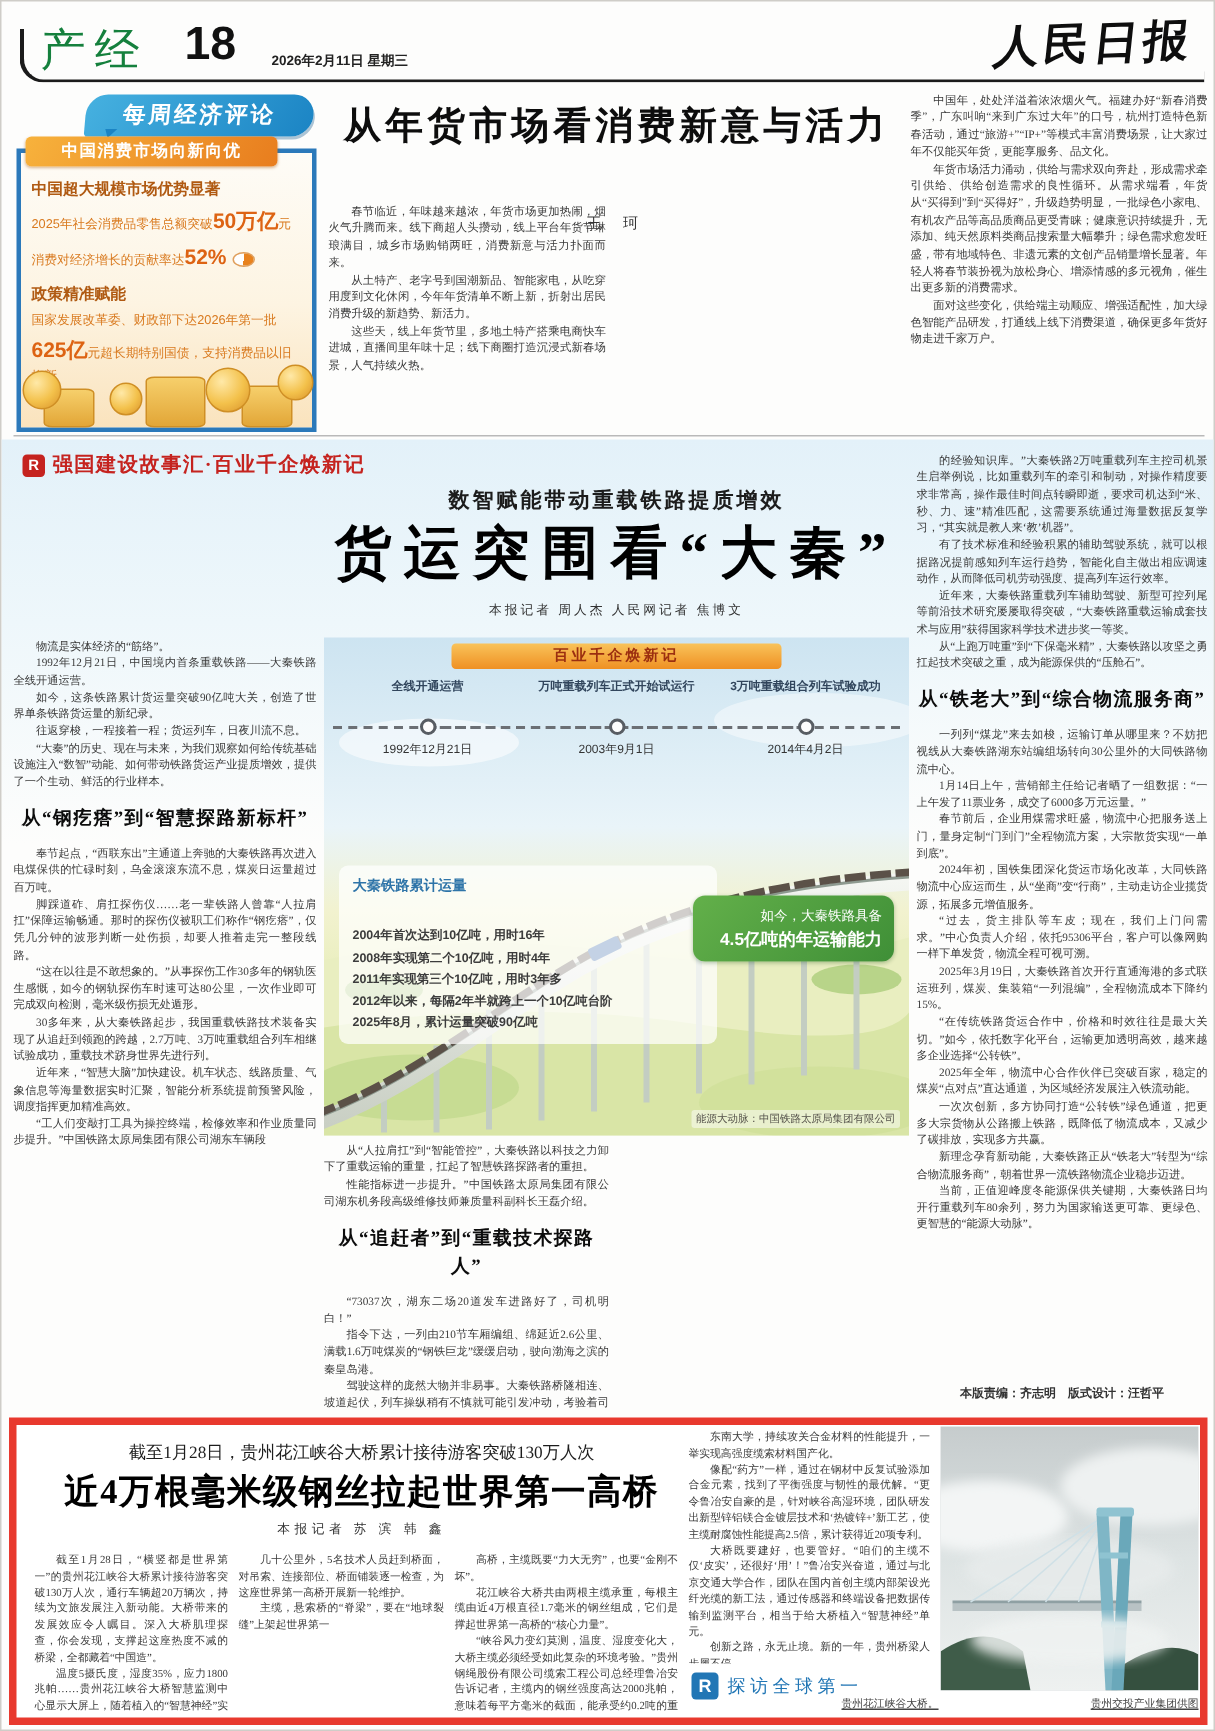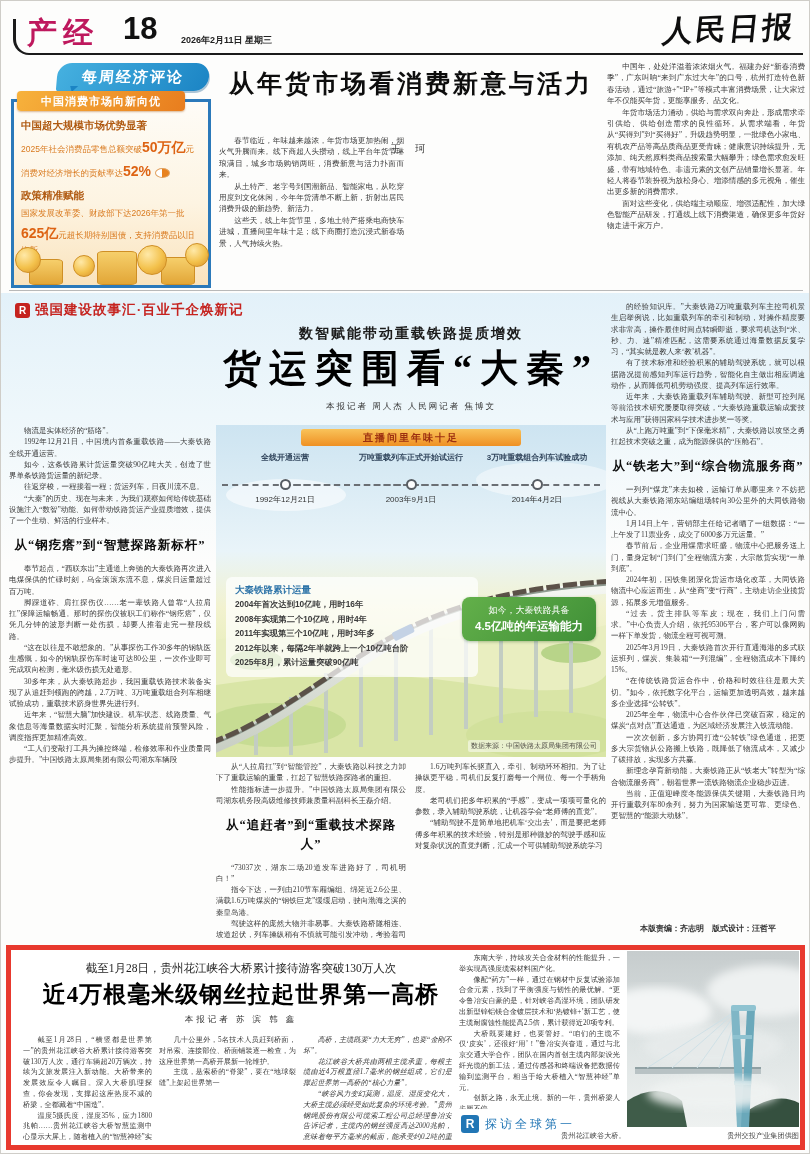--- a/index.html
+++ b/index.html
@@ -3,21 +3,21 @@
 <meta charset="utf-8">
 <style>
   * { margin:0; padding:0; box-sizing:border-box; }
   html,body { background:#e9e7e2; }
   body { font-family:"Liberation Serif","DejaVu Serif",serif; color:#222; }
   .page { position:relative; width:810px; height:1154px; background:#fdfdfc; margin:0 auto; overflow:hidden; border:1px solid #cfcdc8; }
 
   
   .head-rule { position:absolute; left:12px; right:6px; top:18px; height:36px;
     border-left:3px solid #1b1b1b; border-bottom:2px solid #1b1b1b; border-bottom-left-radius:16px; }
-  .sec-title { position:absolute; left:26px; top:12px; font-size:30px; font-weight:700; letter-spacing:6px; color:#be185d; }
+  .sec-title { position:absolute; left:26px; top:12px; font-size:30px; font-weight:400; letter-spacing:6px; color:#15803d; }
   .page-num { position:absolute; left:122px; top:10px; font-size:31px; font-weight:700; font-family:"Liberation Sans",sans-serif; color:#111; }
   .date-line { position:absolute; left:180px; top:33px; font-size:9px; font-weight:700; color:#222; font-family:"Liberation Sans",sans-serif; }
   .masthead { position:absolute; right:14px; top:8px; font-size:30px; font-weight:900; color:#0e0e0e;
     transform:skewX(-8deg) rotate(-2deg); letter-spacing:3px; }
 
   
   .wk-badge { position:absolute; left:56px; top:62px; width:152px; height:28px; z-index:5;
     background:linear-gradient(120deg,#46b1e0,#1b84c4); border-radius:16px 16px 16px 3px;
     color:#fff; font-weight:700; font-size:15px; letter-spacing:2px; text-align:center; line-height:28px;
     transform:skewX(-5deg); box-shadow:1px 2px 0 rgba(20,90,140,.35); font-family:"Liberation Sans",sans-serif;}
@@ -77,46 +77,46 @@
   .tl-row { position:absolute; left:6px; top:28px; width:378px; display:flex; }
   .tl-item { flex:1; position:relative; text-align:center; font-family:"Liberation Sans",sans-serif; }
   .tl-label { height:26px; font-size:8px; font-weight:700; color:#31455c; line-height:1.25; padding:0 4px;}
   .tl-dash { position:absolute; left:-50%; right:-50%; top:31px; border-top:2px dashed #6b6f74; }
   .tl-item:first-child .tl-dash { left:0; } .tl-item:last-child .tl-dash { right:0; }
   .tl-circle { position:relative; z-index:2; width:11px; height:11px; margin:0 auto; background:#fdfdfd;
     border:2.5px solid #585d63; border-radius:50%; }
   .tl-date { margin-top:4px; font-size:8px; color:#333; }
   .stats { position:absolute; left:10px; top:152px; width:252px; padding:7px 9px;
     background:rgba(255,255,255,.72); border-radius:6px; font-family:"Liberation Sans",sans-serif;}
-  .stats-title { font-size:9.5px; font-weight:700; color:#2e74a8; margin-bottom:0;font-family:Liberation Serif, serif; }
+  .stats-title { font-size:9.5px; font-weight:700; color:#2e74a8; margin-bottom:19px;font-family:Liberation Serif, serif; }
   .stat-line { font-size:8.3px; color:#3c3c3c; line-height:1.75; font-weight:700; }
   .bubble { position:absolute; right:10px; top:172px; width:134px; padding:7px 8px;
-    background:linear-gradient(135deg,#63b04a,#3f8f37); border-radius:8px; color:#fff; text-align:center;
+    background:linear-gradient(135deg,#63b04a,#3f8f37); border-radius:8px; color:#fff; text-align:right;
     font-family:"Liberation Sans",sans-serif; box-shadow:0 1px 3px rgba(0,60,0,.3);}
   .bubble-l1 { font-size:9px; } .bubble-l2 { font-size:11.5px; font-weight:700; margin-top:2px;}
   .rail-credit { position:absolute; right:6px; bottom:5px; font-size:7px; color:#55524a;
     background:rgba(255,255,255,.5); padding:1px 3px; border-radius:2px;}
 
   
   .bot-box { position:absolute; left:5px; top:944px; width:799px; height:205px; border:5px solid #e8392e; background:#fff; }
   .bot-kicker { position:absolute; left:28px; top:960px; width:424px; text-align:center; font-size:11.5px; color:#1d1d1d; }
   .bot-headline { position:absolute; left:20px; top:978px; width:440px; text-align:center;
     font-size:23px; font-weight:700; letter-spacing:1px; color:#000; }
   .bot-byline { position:absolute; left:20px; top:1013px; width:440px; text-align:center; font-size:8.5px; color:#333; letter-spacing:3px;}
   .bot-c1 { left:22px;  top:1034px; width:129px; height:108px; font-size:7.2px; }
   .bot-c2 { left:158px; top:1034px; width:137px; height:108px; font-size:7.2px; }
-  .bot-c3 { left:302px; top:1034px; width:149px; height:108px; font-size:7.2px;font-style:italic; }
+  .bot-c3 { left:302px; top:1034px; width:149px; height:108px; font-size:7.2px; }
   .bot-c4 { left:458px; top:952px;  width:161px; height:156px; font-size:7.2px; }
   .bot-badge { position:absolute; left:460px; top:1114px; display:flex; align-items:center; gap:6px; }
   .r-icon-blue { width:18px; height:18px; background:#2176b5; color:#fff; font-weight:700; font-size:12px;
     border-radius:3px; text-align:center; line-height:18px; font-family:"Liberation Sans",sans-serif;}
   .bot-badge-text { font-size:12px; font-weight:400; color:#2176b5; letter-spacing:3px;text-align:center; }
   .bridge { position:absolute; left:626px; top:950px; width:172px; height:176px; overflow:hidden; background:#d7dcdd; }
   .bot-caption { position:absolute; left:560px; top:1130px; width:238px; display:flex; justify-content:space-between;
-    font-size:7.2px; color:#444; }
+    font-size:7.2px; color:#444;text-decoration:underline; }
 </style>
 </head>
 <body>
 
 <div class="page">
 
   <div class="head-rule"></div>
   <div class="sec-title">产经</div>
   <div class="page-num">18</div>
   <div class="date-line">2026年2月11日  星期三</div>
@@ -211,21 +211,21 @@
         <line x1="250" y1="190" x2="250" y2="304"></line>
           <line x1="285" y1="182" x2="285" y2="298"></line>
         <line x1="320" y1="176" x2="320" y2="292"></line>
           <line x1="355" y1="172" x2="355" y2="288"></line>
       </g>
       <path d="M-10,325 C 60,300 110,255 170,220 C 230,186 300,168 400,162" fill="none" stroke="url(#deckg)" stroke-width="12"></path>
       <path d="M-10,322 C 60,297 110,252 170,217 C 230,183 300,165 400,159" fill="none" stroke="#8e9a90" stroke-width="2"></path>
       <path d="M-6,318 C 60,294 112,248 172,214 C 232,180 300,162 398,156" fill="none" stroke="#5b5148" stroke-width="5" stroke-dasharray="14 3"></path>
       <rect x="176" y="203" width="22" height="9" rx="2" fill="#2e5fa3" transform="rotate(-26 187 207)"></rect>
     </svg>
-    <div class="rail-banner">直播间里年味十足</div>
+    <div class="rail-banner">百业千企焕新记</div>
     <div class="tl-row">
       <div class="tl-item">
         <div class="tl-label">全线开通运营</div>
         <div class="tl-dash"></div>
           <div class="tl-circle"></div>
         <div class="tl-date">1992年12月21日</div>
       </div>
       <div class="tl-item">
         <div class="tl-label">万吨重载列车正式开始试运行</div>
         <div class="tl-dash"></div>
@@ -244,40 +244,35 @@
       <div class="stat-line">2004年首次达到10亿吨，用时16年</div>
       <div class="stat-line">2008年实现第二个10亿吨，用时4年</div>
       <div class="stat-line">2011年实现第三个10亿吨，用时3年多</div>
       <div class="stat-line">2012年以来，每隔2年半就跨上一个10亿吨台阶</div>
       <div class="stat-line">2025年8月，累计运量突破90亿吨</div>
     </div>
     <div class="bubble">
       <div class="bubble-l1">如今，大秦铁路具备</div>
       <div class="bubble-l2">4.5亿吨的年运输能力</div>
     </div>
-    <div class="rail-credit">数据来源：中国铁路太原局集团有限公司</div>
+    <div class="rail-credit">能源大动脉：中国铁路太原局集团有限公司</div>
   </div>
 
   <div class="colA mid-c2">
     <div>
         <p class="para">从“人拉肩扛”到“智能管控”，大秦铁路以科技之力卸下了重载运输的重量，扛起了智慧铁路探路者的重担。</p>
         <p class="para">性能指标进一步提升。”中国铁路太原局集团有限公司湖东机务段高级维修技师兼质量科副科长王磊介绍。</p>
       </div>
     <div class="subhead">从“追赶者”到“重载技术探路人”</div>
     <div>
         <p class="para">“73037次，湖东二场20道发车进路好了，司机明白！”</p>
         <p class="para">指令下达，一列由210节车厢编组、绵延近2.6公里、满载1.6万吨煤炭的“钢铁巨龙”缓缓启动，驶向渤海之滨的秦皇岛港。</p>
         <p class="para">驾驶这样的庞然大物并非易事。大秦铁路桥隧相连、坡道起伏，列车操纵稍有不慎就可能引发冲动，考验着司机的“手上功夫”。</p>
       </div>
   </div>
-  <div class="colA mid-c3">
-      <p class="para">1.6万吨列车长驱直入，牵引、制动环环相扣。为了让操纵更平稳，司机们反复打磨每一个闸位、每一个手柄角度。</p>
-      <p class="para">老司机们把多年积累的“手感”，变成一项项可量化的参数，录入辅助驾驶系统，让机器学会“老师傅的直觉”。</p>
-      <p class="para">“辅助驾驶不是简单地把机车‘交出去’，而是要把老师傅多年积累的技术经验，特别是那种微妙的驾驶手感和应对复杂状况的直觉判断，汇成一个可供辅助驾驶系统学习</p>
-    </div>
   <div class="colA mid-rcol">
     <div>
         <p class="para">的经验知识库。”大秦铁路2万吨重载列车主控司机景生启举例说，比如重载列车的牵引和制动，对操作精度要求非常高，操作最佳时间点转瞬即逝，要求司机达到“米、秒、力、速”精准匹配，这需要系统通过海量数据反复学习，“其实就是教人来‘教’机器”。</p>
         <p class="para">有了技术标准和经验积累的辅助驾驶系统，就可以根据路况提前感知列车运行趋势，智能化自主做出相应调速动作，从而降低司机劳动强度、提高列车运行效率。</p>
         <p class="para">近年来，大秦铁路重载列车辅助驾驶、新型可控列尾等前沿技术研究屡屡取得突破，“大秦铁路重载运输成套技术与应用”获得国家科学技术进步奖一等奖。</p>
         <p class="para">从“上跑万吨重”到“下保毫米精”，大秦铁路以攻坚之勇扛起技术突破之重，成为能源保供的“压舱石”。</p>
       </div>
     <div class="subhead">从“铁老大”到“综合物流服务商”</div>
     <div>
         <p class="para">一列列“煤龙”来去如梭，运输订单从哪里来？不妨把视线从大秦铁路湖东站编组场转向30公里外的大同铁路物流中心。</p>

